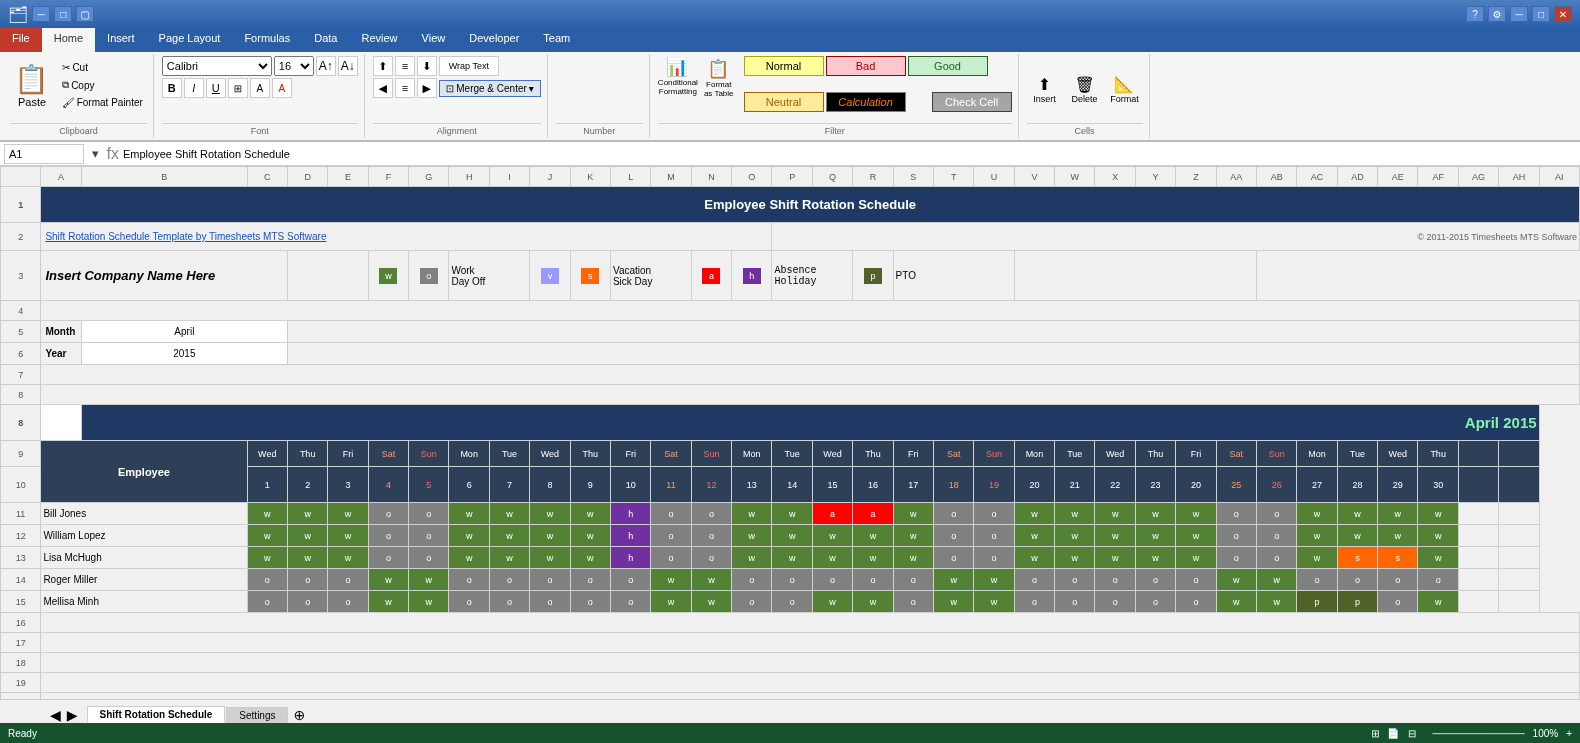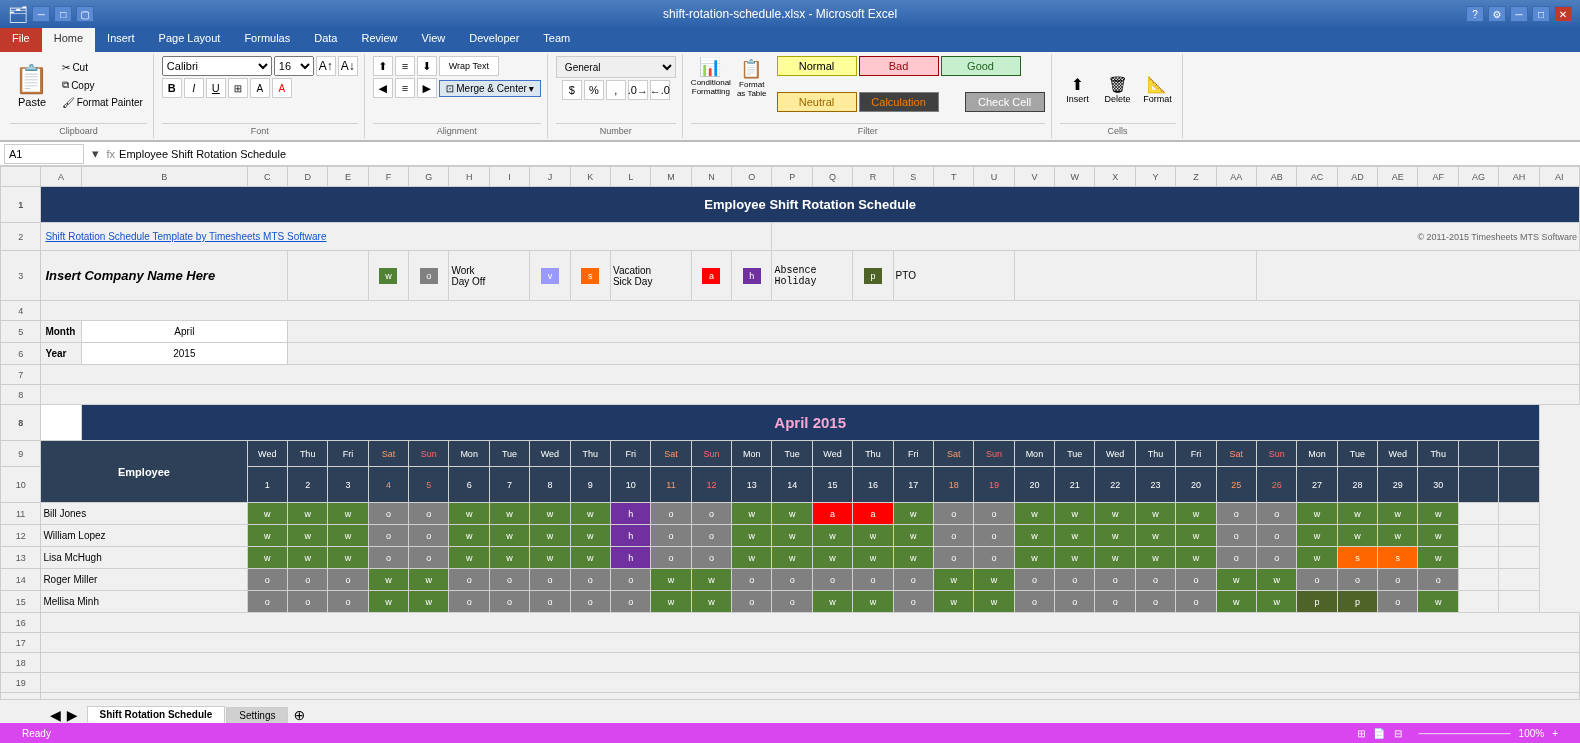--- a/index.html
+++ b/index.html
@@ -38,39 +38,39 @@
     select.font-size { width: 40px; height: 20px; font-size: 11px; }
     .fmt-btn { width: 20px; height: 20px; border: 1px solid #ccc; background: white; cursor: pointer; display: flex; align-items: center; justify-content: center; font-size: 11px; }
     .fmt-btn.bold { font-weight: bold; }
     .fmt-btn.italic { font-style: italic; }
     .fmt-btn.underline { text-decoration: underline; }
     .style-cell { padding: 3px 10px; border: 1px solid #ccc; font-size: 11px; cursor: pointer; min-width: 80px; text-align: center; }
     .style-normal { background: #ffff99; border-color: #a8a800; }
     .style-bad { background: #ffc7ce; border-color: #9c0006; color: #9c0006; }
     .style-good { background: #c6efce; border-color: #276221; color: #276221; }
     .style-neutral { background: #ffeb9c; border-color: #9c6500; color: #9c6500; }
-    .style-calculation { background: #404040; border-color: #7f7f7f; color: #fa7d00; }
+    .style-calculation { background: #000000; border-color: #7f7f7f; color: #fa7d00; font-style: italic; }
     .style-check-cell { background: #a5a5a5; color: white; border-color: #3f3f3f; margin-left: 24px; }
 
     
     .formula-bar { display: flex; align-items: center; height: 24px; border-bottom: 1px solid #ccc; background: white; padding: 0 4px; gap: 4px; }
     .name-box { width: 80px; border: 1px solid #ccc; height: 20px; padding: 0 4px; font-size: 11px; }
     .formula-icon { font-size: 13px; color: #444; padding: 0 4px; }
     .formula-input { flex: 1; border: none; outline: none; font-size: 11px; }
     .header-day { background: #2e4057; color: white; font-size: 9px; text-align: center; justify-content: center; }
     .header-date { background: #2e4057; color: white; font-size: 9px; text-align: center; justify-content: center; }
 
     
     .tab-bar { display: flex; align-items: flex-end; height: 24px; background: #f0f0f0; border-top: 1px solid #ccc; padding-left: 4px; gap: 1px; }
     .sheet-tab { padding: 2px 12px; border: 1px solid #ccc; background: white; font-size: 10px; cursor: pointer; border-bottom: none; }
     .sheet-tab.active { background: white; border-bottom: 1px solid white; font-weight: bold; }
     .sheet-tab.inactive { background: #d0d0d0; }
 
     
-    .status-bar { display: flex; align-items: center; justify-content: space-between; height: 20px; background: #d946ef; color: white; padding: 0 22px; font-size: 10px; }
+    .status-bar { display: flex; align-items: center; justify-content: space-between; height: 20px; background: #14532d; color: white; padding: 0 8px; font-size: 10px; }
 
     .merge-center-btn { padding: 2px 6px; background: #dce6f1; border: 1px solid #4472c4; font-size: 10px; cursor: pointer; display: flex; align-items: center; gap: 2px; }
 
     .number-format-box { width: 120px; height: 22px; border: 1px solid #ccc; font-size: 10px; padding: 0 4px; }
     .cells-btn { display: flex; flex-direction: column; align-items: center; font-size: 9px; cursor: pointer; padding: 2px; width: 36px; }
     .cells-btn-icon { font-size: 16px; }
     .edit-btn { padding: 1px 6px; font-size: 10px; border: 1px solid transparent; cursor: pointer; white-space: nowrap; }
 
     .format-table-btn { display: flex; flex-direction: column; align-items: center; cursor: pointer; padding: 2px 4px; }
 
@@ -100,21 +100,20 @@
 
 <div class="title-bar">
   <div style="display:flex;align-items:center;gap:4px;">
     <span style="font-size:16px;">🗂</span>
     <div class="title-bar-controls">
       <div class="title-bar-btn">─</div>
       <div class="title-bar-btn">□</div>
       <div class="title-bar-btn">▢</div>
     </div>
   </div>
-  <div class="title-bar-text">shift-rotation-schedule.xlsx - Microsoft Excel</div>
   <div class="title-bar-controls">
     <div class="title-bar-btn">?</div>
     <div class="title-bar-btn">⚙</div>
     <div class="title-bar-btn">─</div>
     <div class="title-bar-btn">□</div>
     <div class="title-bar-btn title-bar-close">✕</div>
   </div>
 </div>
 
 <div class="ribbon-tabs">
@@ -196,32 +195,20 @@
           <span>⊡</span>
           <span>Merge &amp; Center</span>
           <span>▾</span>
         </button>
       </div>
     </div>
     <div class="ribbon-group-label">Alignment</div>
   </div>
 
   <div class="ribbon-group" style="min-width:100px;">
-    <div class="ribbon-group-content" style="flex-direction:column;gap:2px;">
-      <select class="number-format-box">
-        <option>General</option>
-      </select>
-      <div style="display:flex;gap:2px;">
-        <button class="fmt-btn">$</button>
-        <button class="fmt-btn">%</button>
-        <button class="fmt-btn">,</button>
-        <button class="fmt-btn">.0→</button>
-        <button class="fmt-btn">←.0</button>
-      </div>
-    </div>
     <div class="ribbon-group-label">Number</div>
   </div>
 
   <div class="ribbon-group" style="min-width:350px;">
     <div class="ribbon-group-content" style="flex-direction:column;gap:2px;align-items:flex-start;">
       <div style="display:flex;gap:2px;flex-wrap:wrap;">
         <div style="display:flex;flex-direction:column;align-items:center;cursor:pointer;">
           <div style="font-size:18px;">📊</div>
           <div style="font-size:8px;text-align:center;">Conditional<br>Formatting</div>
         </div>
@@ -262,21 +249,21 @@
       </div>
     </div>
     <div class="ribbon-group-label">Cells</div>
   </div>
 
 </div>
 
 <div class="formula-bar">
   <input class="name-box" value="A1" style="">
   <span class="formula-icon">▾</span>
-  <span style="font-size:11px;color:#888;">fx</span>
+  <span style="font-size:16px;color:#888;">fx</span>
   <input class="formula-input" value="Employee Shift Rotation Schedule" style="">
 </div>
 
 <div class="main-area">
   <table class="spreadsheet" style="width:100%;table-layout:fixed;">
 
     <colgroup>
       <col style="width:28px">
       <col style="width:28px">
       <col style="width:115px">
@@ -438,21 +425,21 @@
       </tr>
 
       <tr style="height:20px;">
         <td class="row-num-cell">8</td>
         <td colspan="35"></td>
       </tr>
 
       <tr class="month-row">
         <td class="row-num-cell" style="background:#f0f0f0;color:#555;">8</td>
         <td style="background:white;border:none;"></td>
-        <td colspan="33" style="background:#1f3864;color:#f9a8d4;font-weight:bold;font-size:15px;text-align:center;height:36px;">April 2015</td>
+        <td colspan="33" style="background:#1f3864;color:#86efac;font-weight:bold;font-size:15px;text-align:right;height:36px;">April 2015</td>
       </tr>
 
       <tr class="day-header-row" style="height:26px;">
         <td class="row-num-cell" style="background:#f0f0f0;color:#555;">9</td>
         <td rowspan="2" colspan="2" class="emp-header" style="font-size:11px;">Employee</td>
         <td class="header-day">Wed</td>
         <td class="header-day">Thu</td>
         <td class="header-day">Fri</td>
         <td class="header-day" style="color:#ff9966;">Sat</td>
         <td class="header-day" style="color:#ff6666;">Sun</td>

